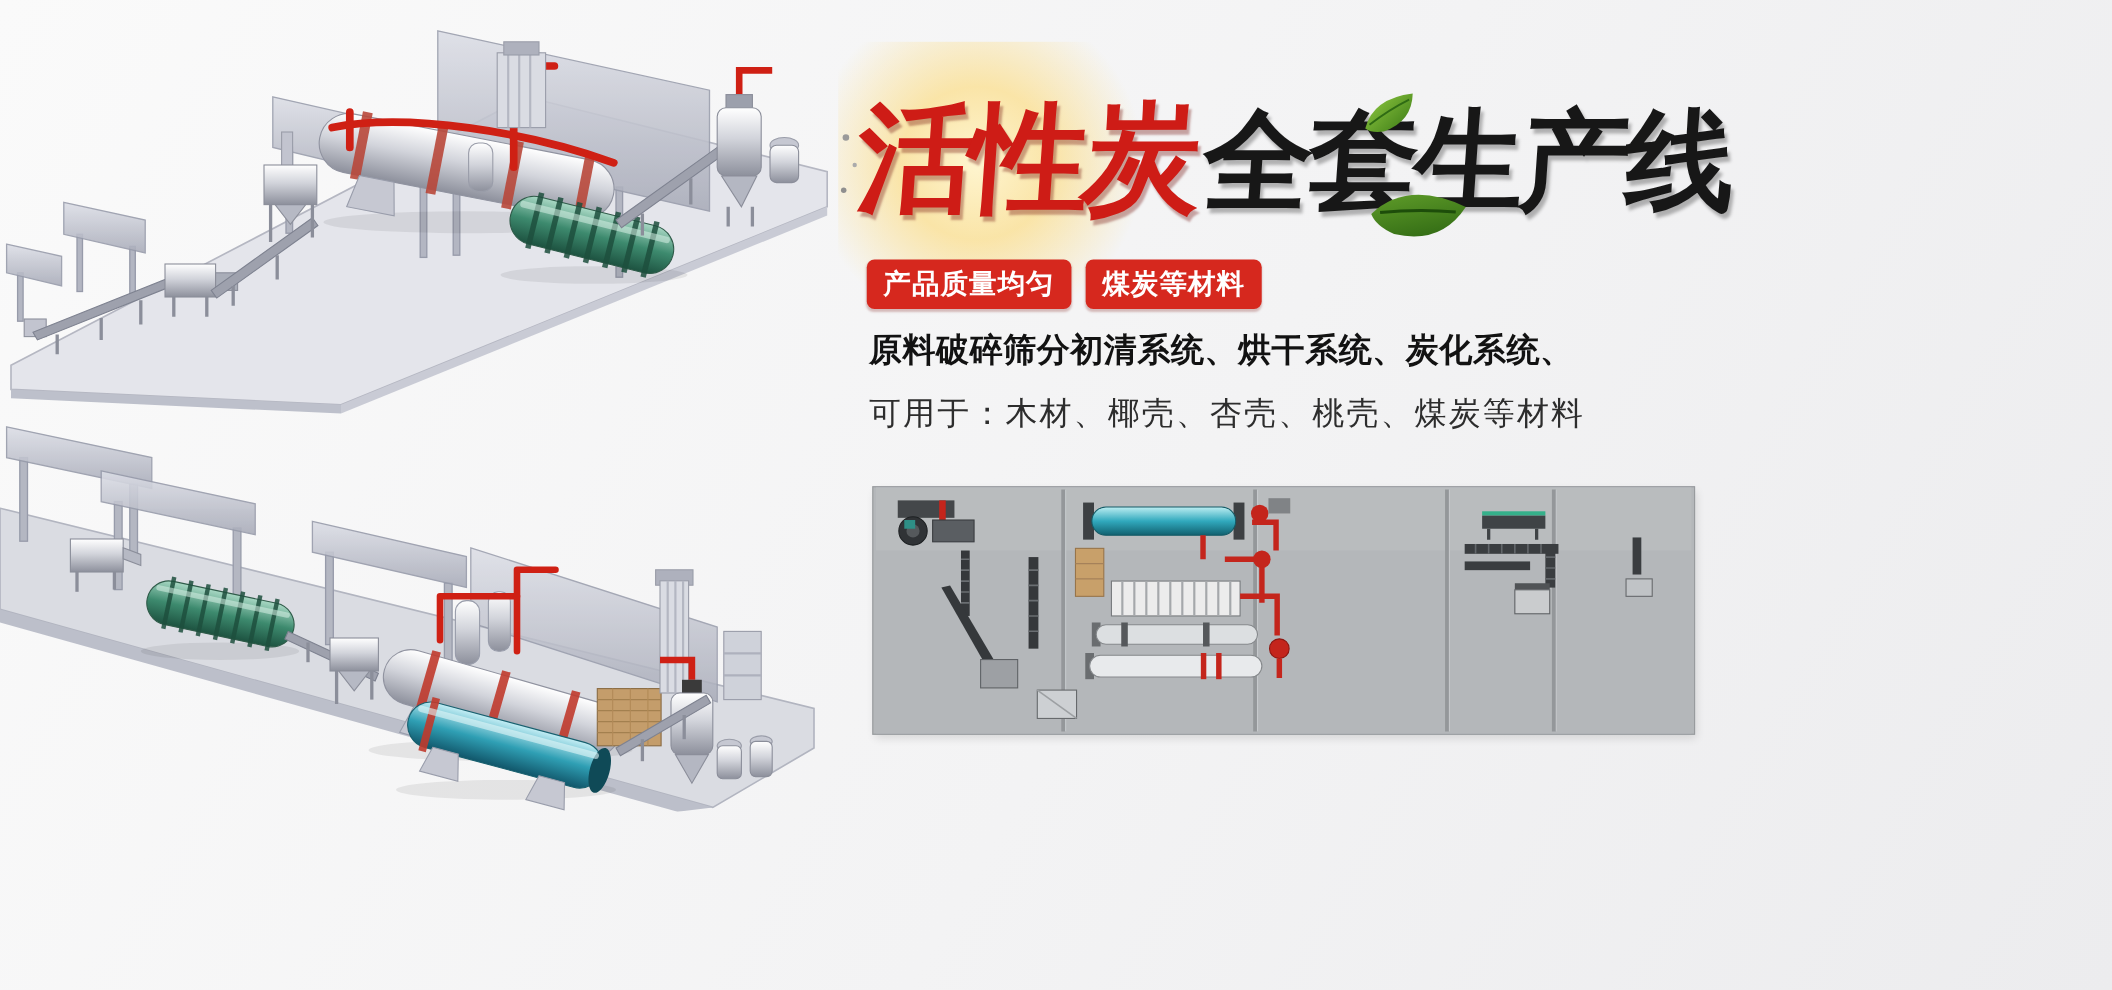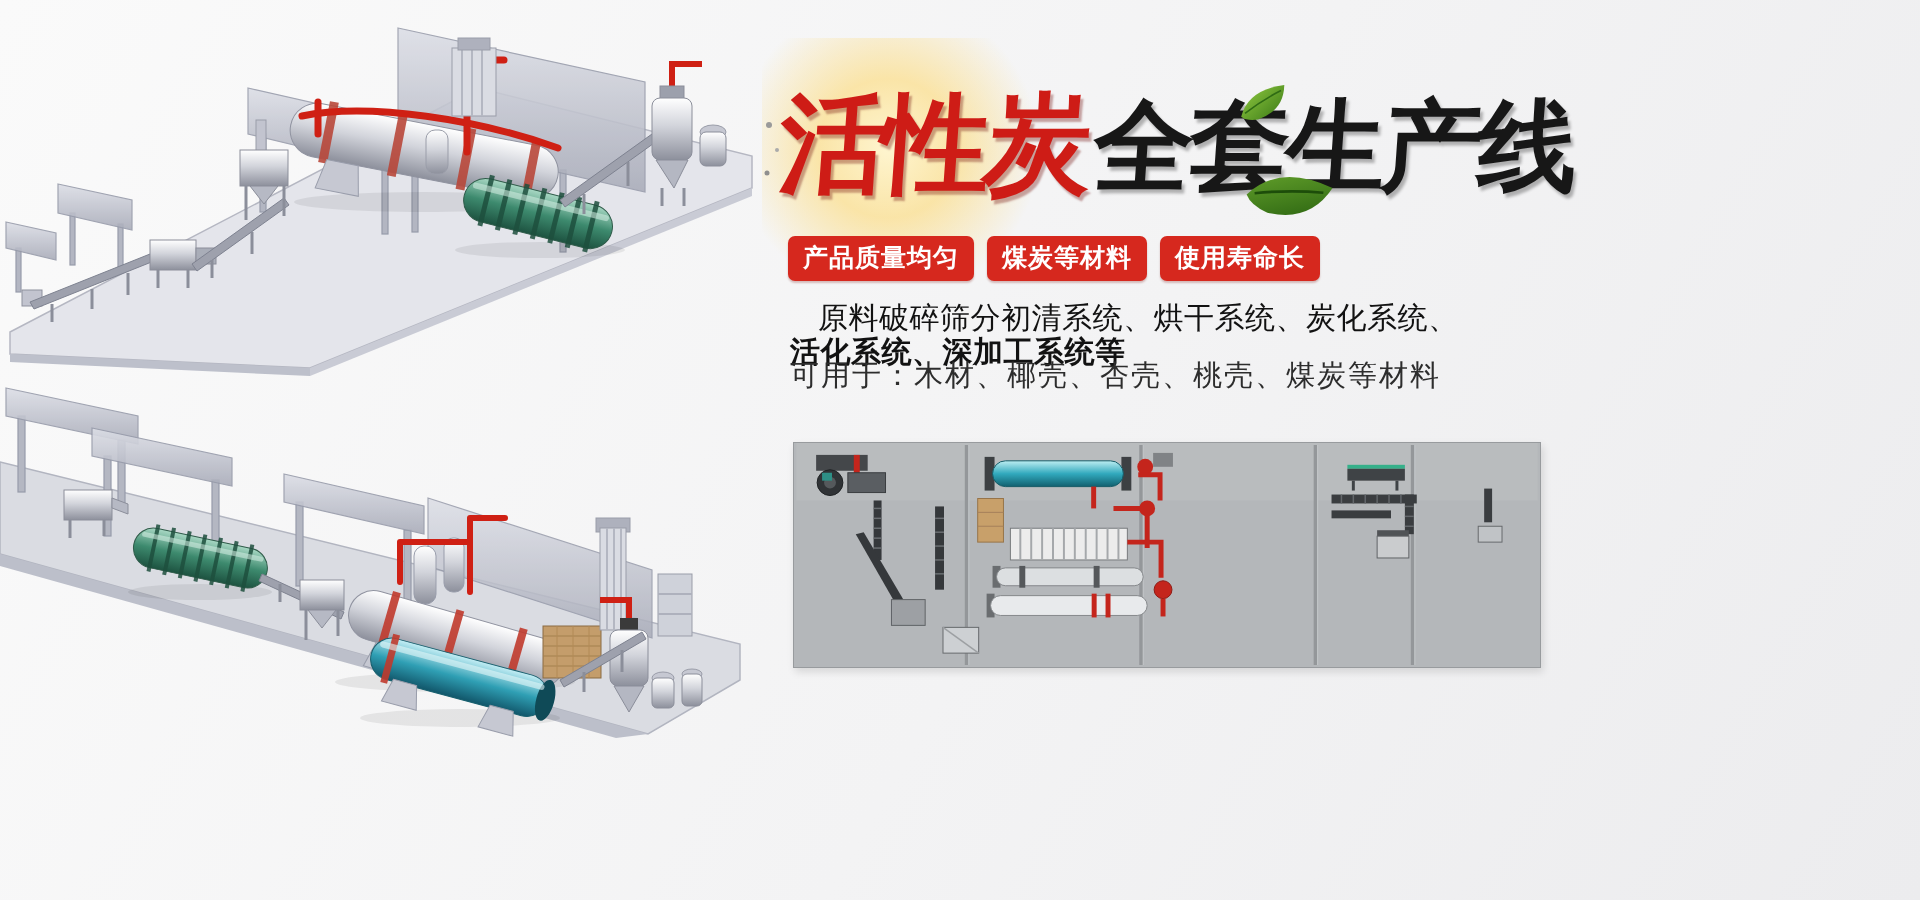--- a/index.html
+++ b/index.html
@@ -30,21 +30,21 @@
   .leaf2 { left:1244px; top:164px; width:90px; height:58px; transform:rotate(18deg); }
 
   
   .badges { position:absolute; left:788px; top:236px; display:flex; gap:13px; }
   .badge { background:#d6281e; color:#ffffff; font-size:25px; font-weight:bold;
     padding:8px 15px 9px; border-radius:7px; letter-spacing:1px; line-height:1.1;
     box-shadow:0 2px 2px rgba(120,10,8,0.25); }
 
   
   .desc-line { position:absolute; left:790px; white-space:nowrap; }
-  .desc-bold1 { top:298px; font-size:30px; font-weight:400; color:#121212; letter-spacing:0.5px;margin-left:28px; }
+  .desc-bold1 { top:298px; font-size:30px; font-weight:700; color:#121212; letter-spacing:0.5px; }
   .desc-bold2 { top:332px; font-size:30px; font-weight:800; color:#121212; letter-spacing:0.5px; }
   .desc-reg   { top:356px; font-size:29px; font-weight:400; color:#2d2d2d; letter-spacing:2px; }
 
   
   .diagram-panel { position:absolute; left:793px; top:442px; width:748px; height:226px;
     border:1px solid #989b9e; background:#b4b7ba; box-shadow:2px 4px 8px rgba(0,0,0,0.12); }
   .diagram-panel svg { width:100%; height:100%; display:block; }
 </style>
 </head>
 <body>
@@ -360,25 +360,23 @@
           <stop offset="1" stop-color="#245c0e"></stop>
     </linearGradient>
       </defs>
     <path d="M2,24 Q14,2 46,6 Q40,28 16,30 Q6,29 2,24 Z" fill="url(#leafG2)"></path>
     <path d="M6,22 Q24,14 42,10" stroke="#1d4d0a" stroke-width="1.5" fill="none"></path>
   </svg>
 
   <div class="badges">
     <div class="badge">产品质量均匀</div>
     <div class="badge">煤炭等材料</div>
-    <div class="badge">使用寿命长</div>
   </div>
 
   <div class="desc-line desc-bold1">原料破碎筛分初清系统、烘干系统、炭化系统、</div>
-  <div class="desc-line desc-bold2">活化系统、深加工系统等</div>
   <div class="desc-line desc-reg">可用于：木材、椰壳、杏壳、桃壳、煤炭等材料</div>
 
   <div class="diagram-panel">
     <svg viewBox="0 0 748 226">
       <defs>
         <linearGradient id="dTeal" x1="0" y1="0" x2="0" y2="1">
           <stop offset="0" stop-color="#bdeef2"></stop>
             <stop offset="0.5" stop-color="#31a9bd"></stop>
             <stop offset="1" stop-color="#11606f"></stop>
         </linearGradient>

